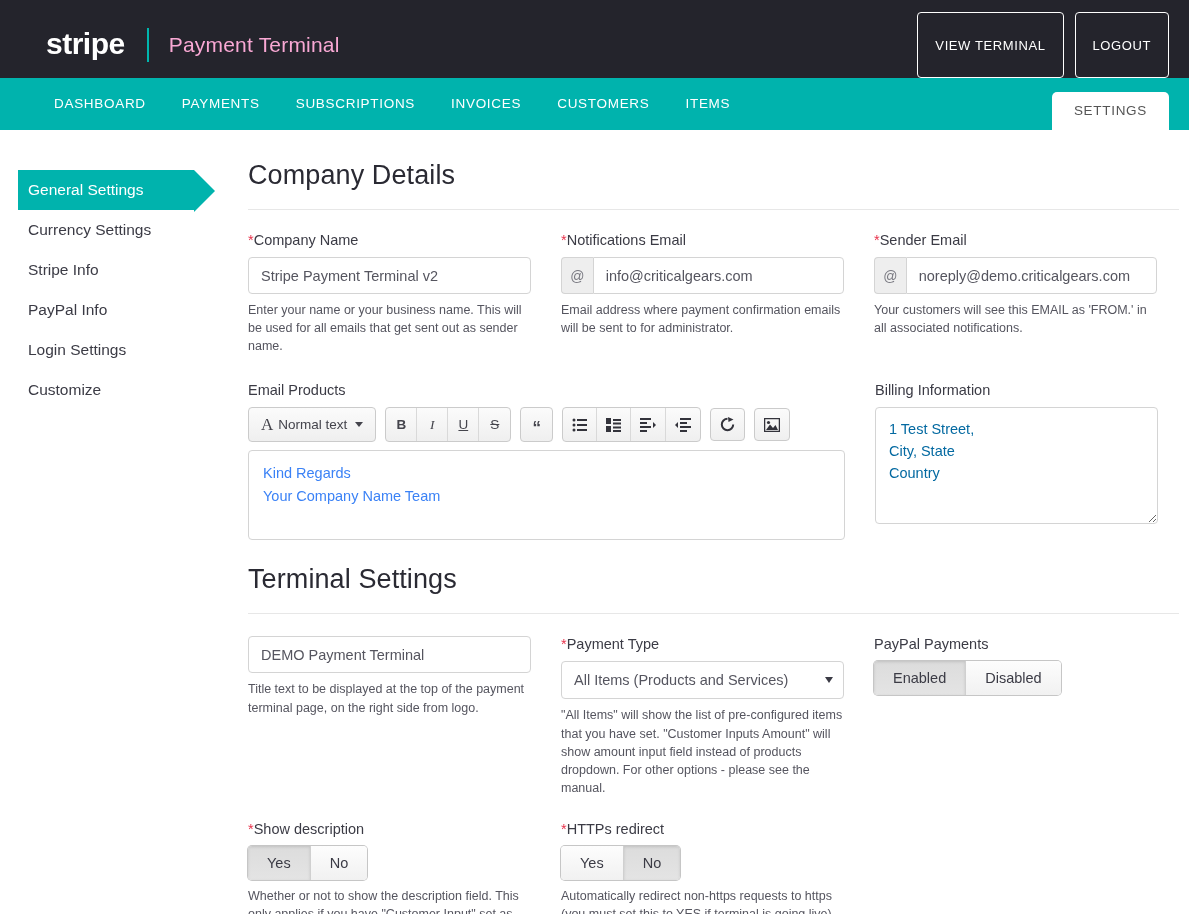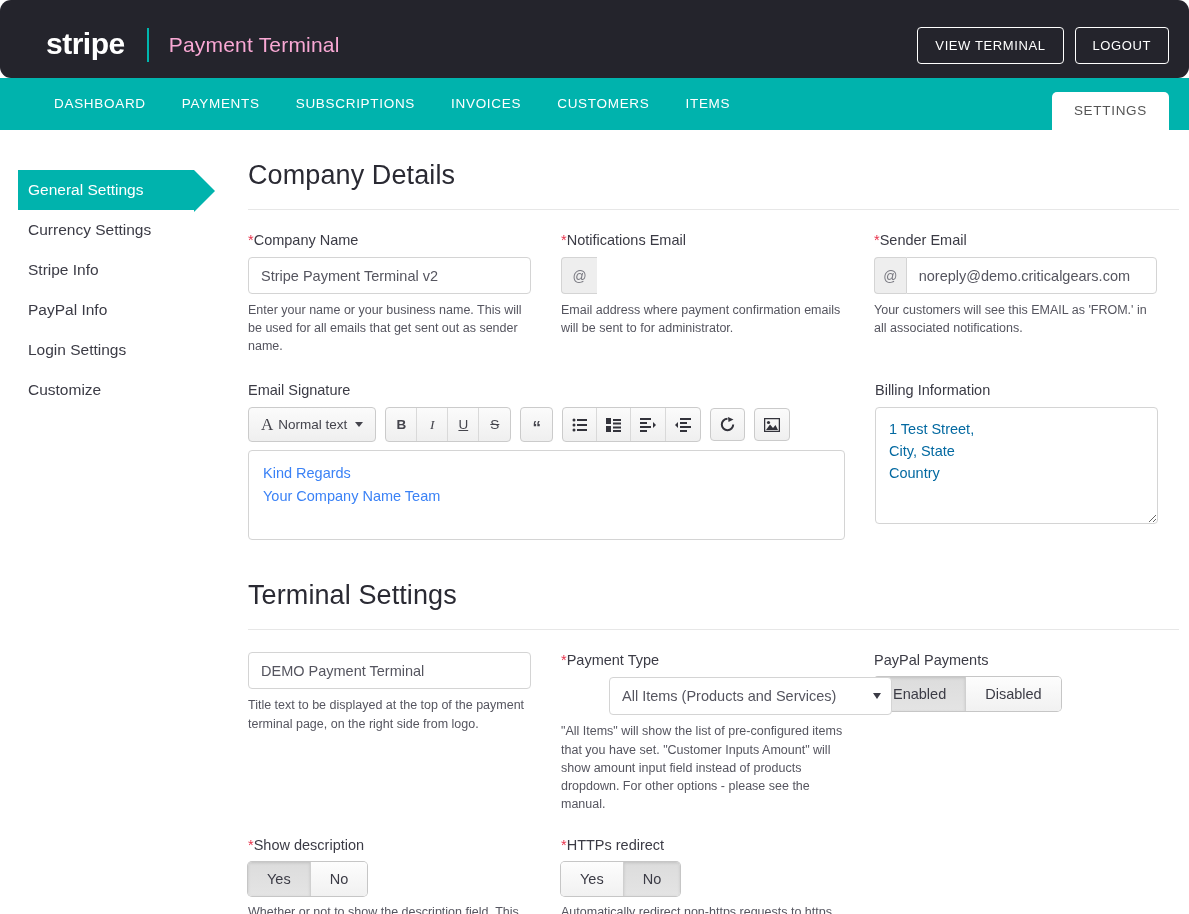--- a/index.html
+++ b/index.html
@@ -11,24 +11,22 @@
     font-family: "Liberation Sans", sans-serif;
     color: #333;
     overflow: hidden;
   }
 
   
   .topbar {
     height: 78px;
     background: #24242c;
     display: flex;
-    align-items: center;
     padding: 12px 20px 0 46px;
     position: relative;
-    border-radius: 11px;
   }
   .brand {
     display: flex;
     align-items: center;
   }
   .stripe-logo {
     font-family: "Liberation Sans", sans-serif;
     font-weight: bold;
     font-size: 30px;
     letter-spacing: -0.5px;
@@ -301,21 +299,21 @@
     font-size: 14.5px;
     color: #0369a1;
     font-family: "Liberation Sans", sans-serif;
     line-height: 1.52;
     resize: vertical;
     outline: none;
     background: #ffffff;
   }
 
   
-  .select-wrap { position: relative; width: 100%; margin-left: 48px; }
+  .select-wrap { position: relative; width: 100%; }
   .sel {
     width: 100%;
     height: 38px;
     border: 1px solid #d4d4d4;
     border-radius: 4px;
     padding: 0 28px 0 12px;
     font-size: 14.5px;
     color: #55555f;
     font-family: "Liberation Sans", sans-serif;
     background: #ffffff;
@@ -351,21 +349,21 @@
     border: none;
     cursor: pointer;
     background: linear-gradient(#fdfdfd, #f1f1f1);
   }
   .tgl + .tgl { border-left: 1px solid #d0d0d0; }
   .tgl.on {
     background: linear-gradient(#dcdcdc, #e4e4e4);
     box-shadow: inset 0 1px 3px rgba(0,0,0,0.12);
   }
 
-  .section2 { margin-top: 40px; }
+  .section2 { margin-top: 24px; }
   .block-gap { margin-top: 27px; }
 </style>
 </head>
 <body>
 
 <div class="topbar">
   <div class="brand">
     <span class="stripe-logo">stripe</span>
     <span class="brand-sep"></span>
     <span class="app-title">Payment Terminal</span>
@@ -411,38 +409,39 @@
       <div class="col">
         <label class="field-label"><span class="req">*</span><span>Company Name</span></label>
         <input class="txt-input" type="text" value="Stripe Payment Terminal v2" style="">
         <div class="help">Enter your name or your business name. This will be used for all emails that get sent out as sender name.</div>
       </div>
 
       <div class="col">
         <label class="field-label"><span class="req">*</span><span>Notifications Email</span></label>
         <div class="input-group">
           <span class="addon">@</span>
+          <input class="txt-input" type="text" value="info@criticalgears.com" style="">
         </div>
         <div class="help">Email address where payment confirmation emails will be sent to for administrator.</div>
       </div>
 
       <div class="col">
         <label class="field-label"><span class="req">*</span><span>Sender Email</span></label>
         <div class="input-group">
           <span class="addon">@</span>
           <input class="txt-input" type="text" value="noreply@demo.criticalgears.com" style="">
         </div>
         <div class="help">Your customers will see this EMAIL as 'FROM.' in all associated notifications.</div>
       </div>
     </div>
 
     <div class="row block-gap">
 
       <div class="col-wide">
-        <label class="field-label">Email Signature</label>
+        <label class="field-label">Email Products</label>
         <div class="editor-wrap">
           <div class="toolbar">
 
             <div class="tb-group">
               <button class="tb-btn tb-style">
                 <span class="serifA">A</span>
                 <span>Normal text</span>
                 <span class="caret"></span>
               </button>
             </div>

